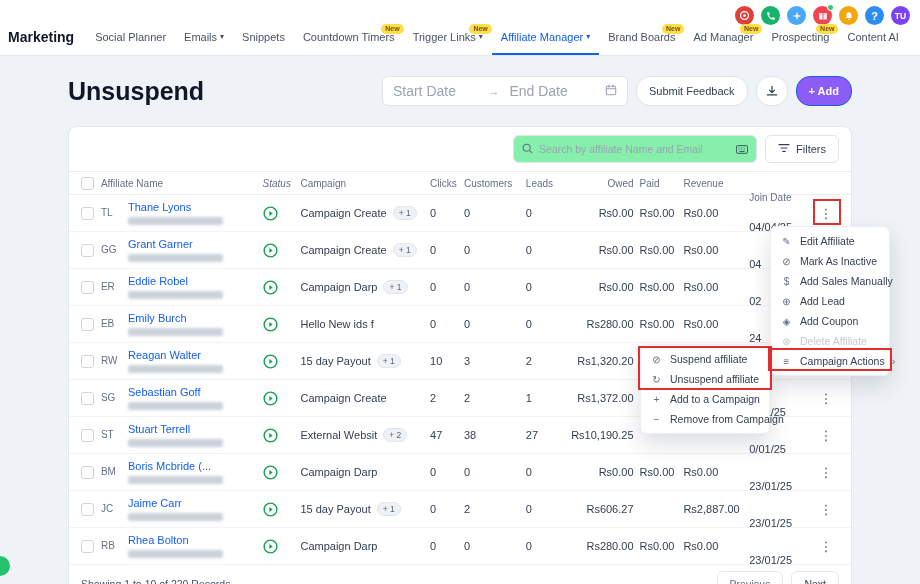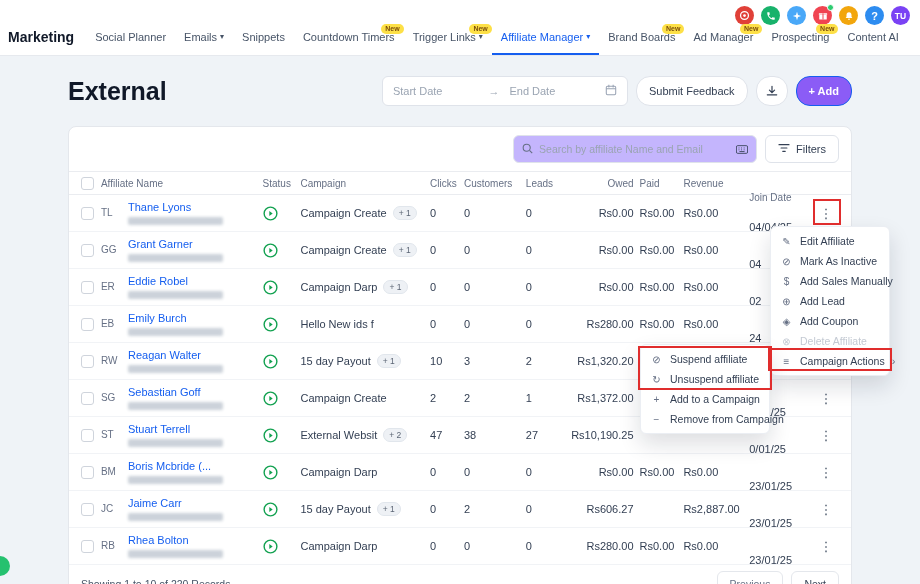--- a/index.html
+++ b/index.html
@@ -25,39 +25,39 @@
   .nav-item{position:relative;font-size:11px;color:#475467;padding:0 9px 12px;cursor:pointer;display:flex;gap:3px;align-items:center;white-space:nowrap;}
   .nav-item.active{color:#155eef;box-shadow:inset 0 -2px 0 #155eef;}
   .caret{font-size:8px;line-height:1;}
   .nbadge{position:absolute;top:-7px;right:0;background:#fde047;color:#7a4d0b;font-size:7px;font-weight:700;padding:1px 4px;border-radius:6px;line-height:1.2;}
 
   
   .pagehead{position:absolute;top:56px;left:0;width:100%;height:70px;display:flex;align-items:center;justify-content:space-between;padding:0 68px;}
   .page-title{font-size:25px;font-weight:700;color:#101828;}
   .controls{display:flex;gap:8px;align-items:center;}
   .daterange{display:flex;align-items:center;gap:10px;background:#fff;border:1px solid #dfe3ea;border-radius:6px;height:30px;padding:0 10px;width:246px;}
-  .dr-text{font-size:11px;color:#9aa4b2;flex:1;cursor:text;}
+  .dr-text{font-size:14px;color:#9aa4b2;flex:1;cursor:text;}
   .dr-arrow{color:#9aa4b2;font-size:11px;}
   .btn{display:flex;align-items:center;justify-content:center;background:#fff;border:1px solid #dfe3ea;border-radius:14px;height:30px;font-size:11px;color:#344054;padding:0 12px;cursor:pointer;font-family:inherit;}
   .btn-icon{width:32px;padding:0;}
   .btn-primary{background:#8b5cf6;border-color:#155eef;color:#fff;font-weight:600;}
 
   
   .card{position:absolute;left:68px;top:126px;width:784px;height:480px;background:#fff;border:1px solid #e4e7ec;border-radius:8px;z-index:1;overflow:hidden;}
   .searchrow{display:flex;justify-content:flex-end;align-items:center;gap:8px;padding:8px 12px;height:44px;}
-  .searchbox{display:flex;align-items:center;gap:6px;border:1px solid #dfe3ea;border-radius:6px;height:28px;padding:0 8px;width:244px;background:#c4b5fd;}
+  .searchbox{display:flex;align-items:center;gap:6px;border:1px solid #dfe3ea;border-radius:6px;height:28px;padding:0 8px;width:244px;background:#86efac;}
   .searchbox input{border:none;outline:none;flex:1;font-size:10.5px;color:#344054;font-family:inherit;background:transparent;}
   .searchbox input::placeholder{color:#9aa4b2;}
   .filters-btn{height:28px;display:flex;gap:6px;align-items:center;border:1px solid #dfe3ea;border-radius:6px;padding:0 12px;font-size:11px;color:#344054;background:#fff;cursor:pointer;font-family:inherit;}
 
   .thead{display:flex;align-items:center;height:24px;border-top:1px solid #eaecf0;border-bottom:1px solid #eaecf0;padding:0 12px;font-size:10px;color:#667085;}
   .trow{display:flex;align-items:center;height:37px;border-bottom:1px solid #f1f3f6;padding:0 12px;font-size:11px;color:#344054;}
   .c-cb{width:20px;}
   .c-name{width:160px;display:flex;align-items:center;gap:5px;}
-  .c-status{width:40px;padding-left:2px;}
+  .c-status{width:40px;padding-left:2px;font-style:italic;}
   .c-campaign{width:130px;display:flex;align-items:center;white-space:nowrap;overflow:hidden;}
   .c-clicks{width:34px;}
   .c-cust{width:62px;}
   .c-leads{width:40px;}
   .c-owed{width:74px;text-align:right;padding-right:6px;}
   .c-paid{width:44px;}
   .c-rev{width:66px;}
   .c-join{width:64px;margin-top:28px;}
   .c-menu{width:26px;text-align:center;}
   .cb{width:13px;height:13px;border:1px solid #cfd4dc;border-radius:3px;background:#fff;cursor:pointer;}
@@ -191,21 +191,21 @@
 
           <div class="nav-item">
             <span>Content AI</span>
 
           </div>
         </div>
     </div>
   </div>
 
   <div class="pagehead">
-    <div class="page-title">External</div>
+    <div class="page-title">Unsuspend</div>
     <div class="controls">
       <div class="daterange">
         <span class="dr-text">Start Date</span>
         <span class="dr-arrow">→</span>
         <span class="dr-text">End Date</span>
         <span>
           <svg width="12" height="12" viewBox="0 0 14 14" fill="none" stroke="#98a2b3" stroke-width="1.2">
               <rect x="1.5" y="2.5" width="11" height="10" rx="1.5"></rect>
               <path d="M1.5 5.5h11M4.5 1v3M9.5 1v3"></path>
             </svg>

